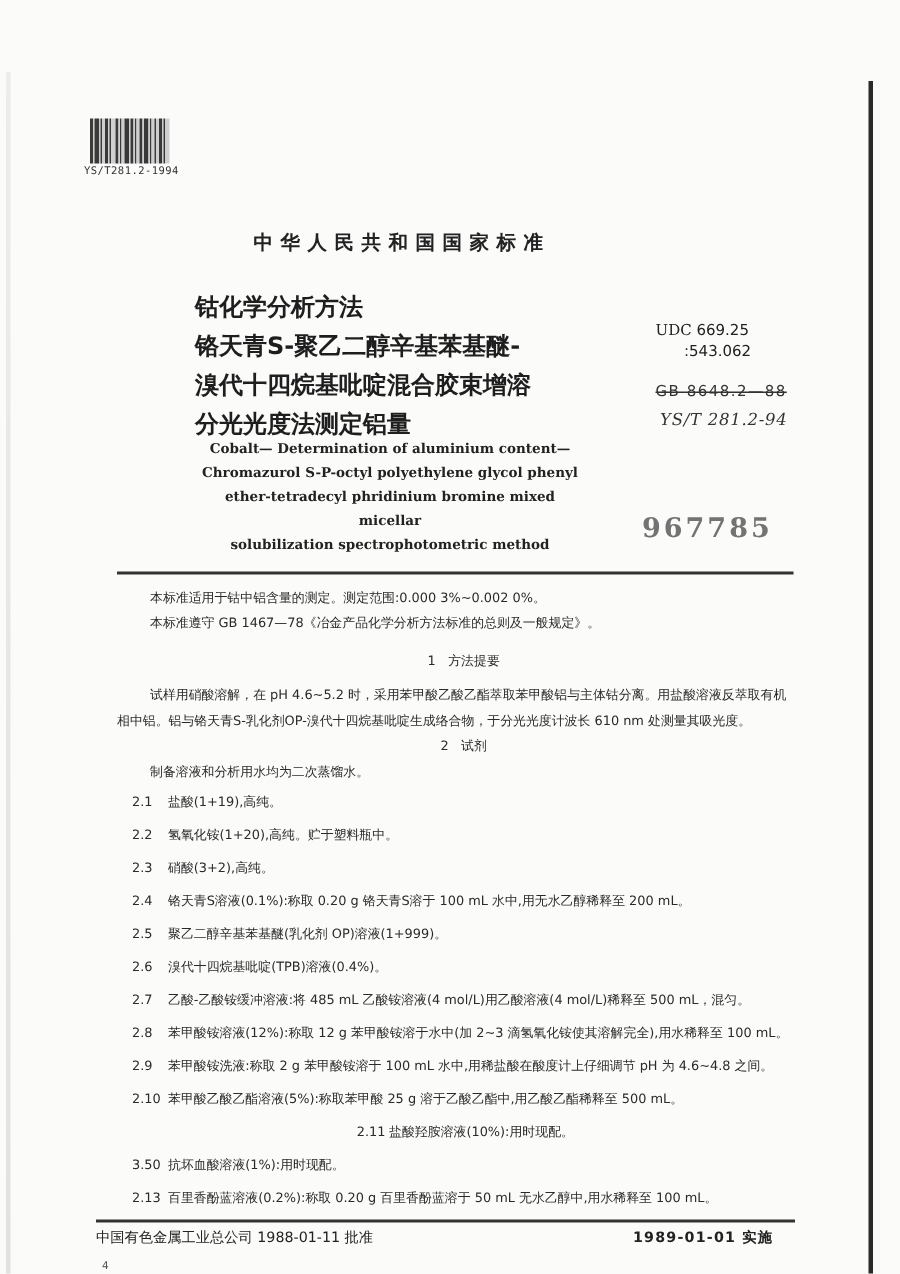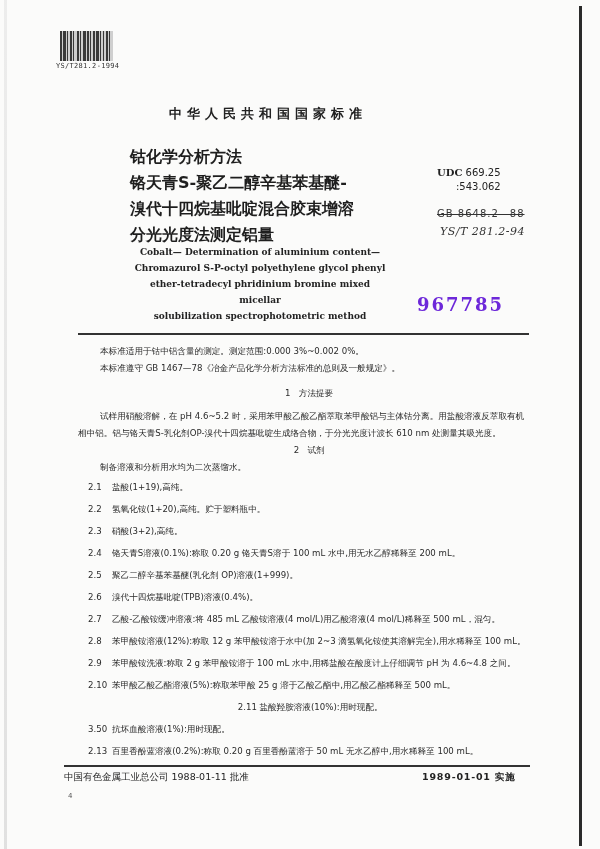--- a/index.html
+++ b/index.html
@@ -1,34 +1,34 @@
 <!DOCTYPE html>
 <html><head>
 <meta charset="utf-8">
 <style>
   html, body { margin: 0; padding: 0; }
   body {
     width: 600px; height: 849px; background: #fbfbfa; position: relative; overflow: hidden;
     font-family: "DejaVu Serif", "Liberation Serif", serif; color: #222;
   }
-  .abs { position: absolute; }
+  .abs { position: absolute; margin-top: 48px; }
   .left-edge { left: 4px; top: 0; width: 3px; height: 849px; background: linear-gradient(#e3e3e3, #cfcfcf); opacity: .6; }
   .right-edge { left: 579px; top: 6px; width: 3px; height: 840px; background: #2a2a2a; }
   .barcode { left: 60px; top: 31px; width: 56px; height: 30px; display: flex; align-items: stretch; }
   .barcode span { display: block; height: 100%; }
   .barcode-code { left: 56px; top: 62px; font-family: "DejaVu Sans Mono", monospace; font-size: 7px; color: #333; letter-spacing: 0.3px; }
   .national { left: 0; width: 536px; top: 105px; text-align: center; font-family: "DejaVu Sans", sans-serif; font-weight: bold; font-size: 13px; letter-spacing: 5px; color: #222; }
   .cn-title { left: 130px; width: 250px; font-family: "DejaVu Sans", sans-serif; font-weight: bold; font-size: 16px; line-height: 26px; color: #1e1e1e; }
   .en-title { left: 130px; width: 260px; text-align: center; top: 244px; font-family: "DejaVu Serif", serif; font-weight: bold; font-size: 9px; line-height: 16px; color: #222; }
   .udc { left: 437px; top: 163px; font-family: "DejaVu Sans", sans-serif; font-size: 10px; line-height: 19px; color: #222; }
-  .udc .k { font-weight: bold; font-family: "DejaVu Serif", serif; }
+  .udc .k { font-weight: normal; font-family: "DejaVu Serif", serif; }
   .udc2 { left: 456px; top: 181px; font-family: "DejaVu Sans", sans-serif; font-size: 10px; color: #222; }
   .gb-old { left: 437px; top: 208px; font-family: "DejaVu Sans", sans-serif; font-size: 10px; color: #333; text-decoration: line-through; letter-spacing: 1px; }
   .handwritten { left: 440px; top: 225px; font-family: "DejaVu Serif", serif; font-style: italic; font-size: 11px; color: #333; letter-spacing: 0.5px; }
-  .serial { left: 417px; top: 294px; font-family: "DejaVu Serif", serif; font-weight: bold; font-size: 18px; letter-spacing: 2px; color: #6d28d9; }
+  .serial { left: 428px; top: 294px; font-family: "DejaVu Serif", serif; font-weight: bold; font-size: 18px; letter-spacing: 2px; color: #737373; }
   .rule-top { left: 78px; top: 333px; width: 451px; height: 2px; background: #333; }
   .body-text { left: 78px; width: 452px; font-family: "DejaVu Sans", sans-serif; font-size: 8.6px; line-height: 13px; color: #2a2a2a; }
   .p { margin: 0; }
   .indent { text-indent: 22px; }
   .sec { font-weight: normal; text-align: center; }
   .sec .num { display: inline-block; width: 22px; padding-left: 2px; }
   .item { padding-left: 10px; }
   .item .num { display: inline-block; width: 24px; }
   .rule-foot { left: 64px; top: 765px; width: 466px; height: 1.5px; background: #333; }
   .foot-left { left: 64px; top: 771px; font-family: "DejaVu Sans", sans-serif; font-weight: normal; font-size: 9.5px; color: #222; }

